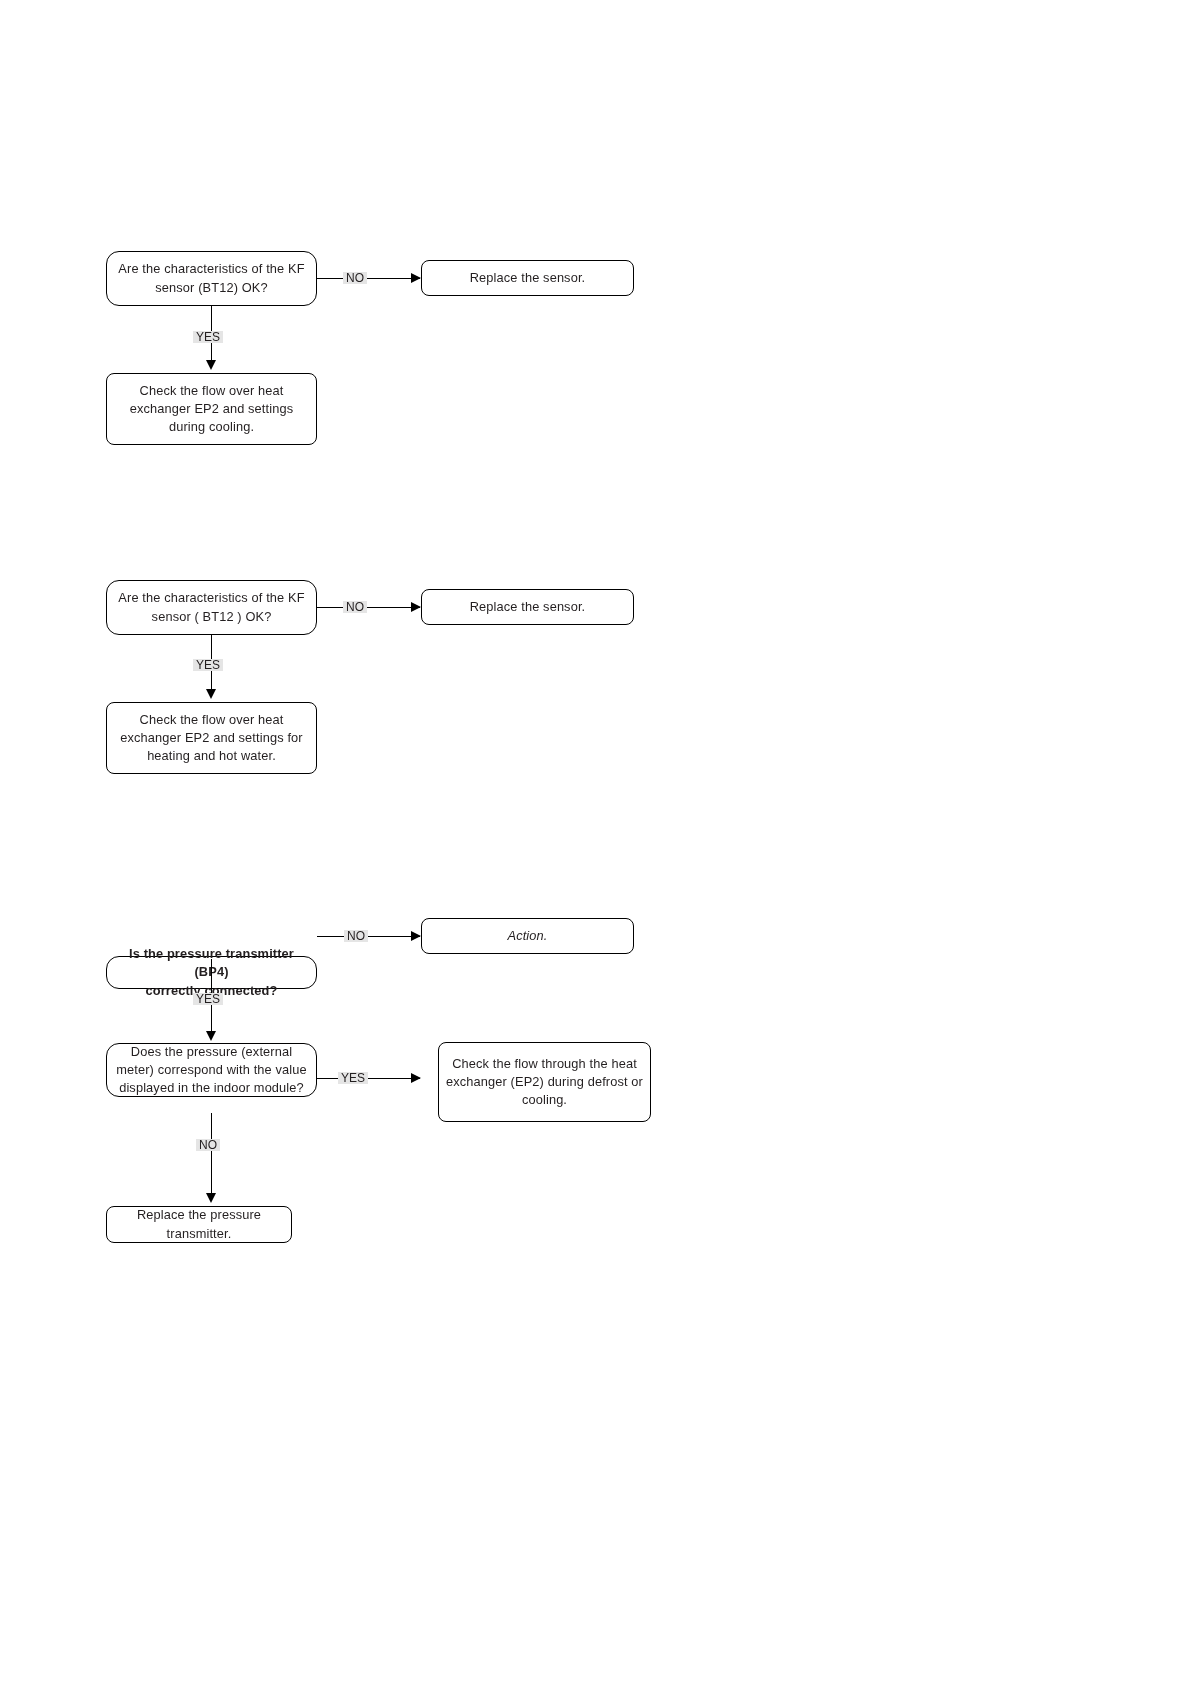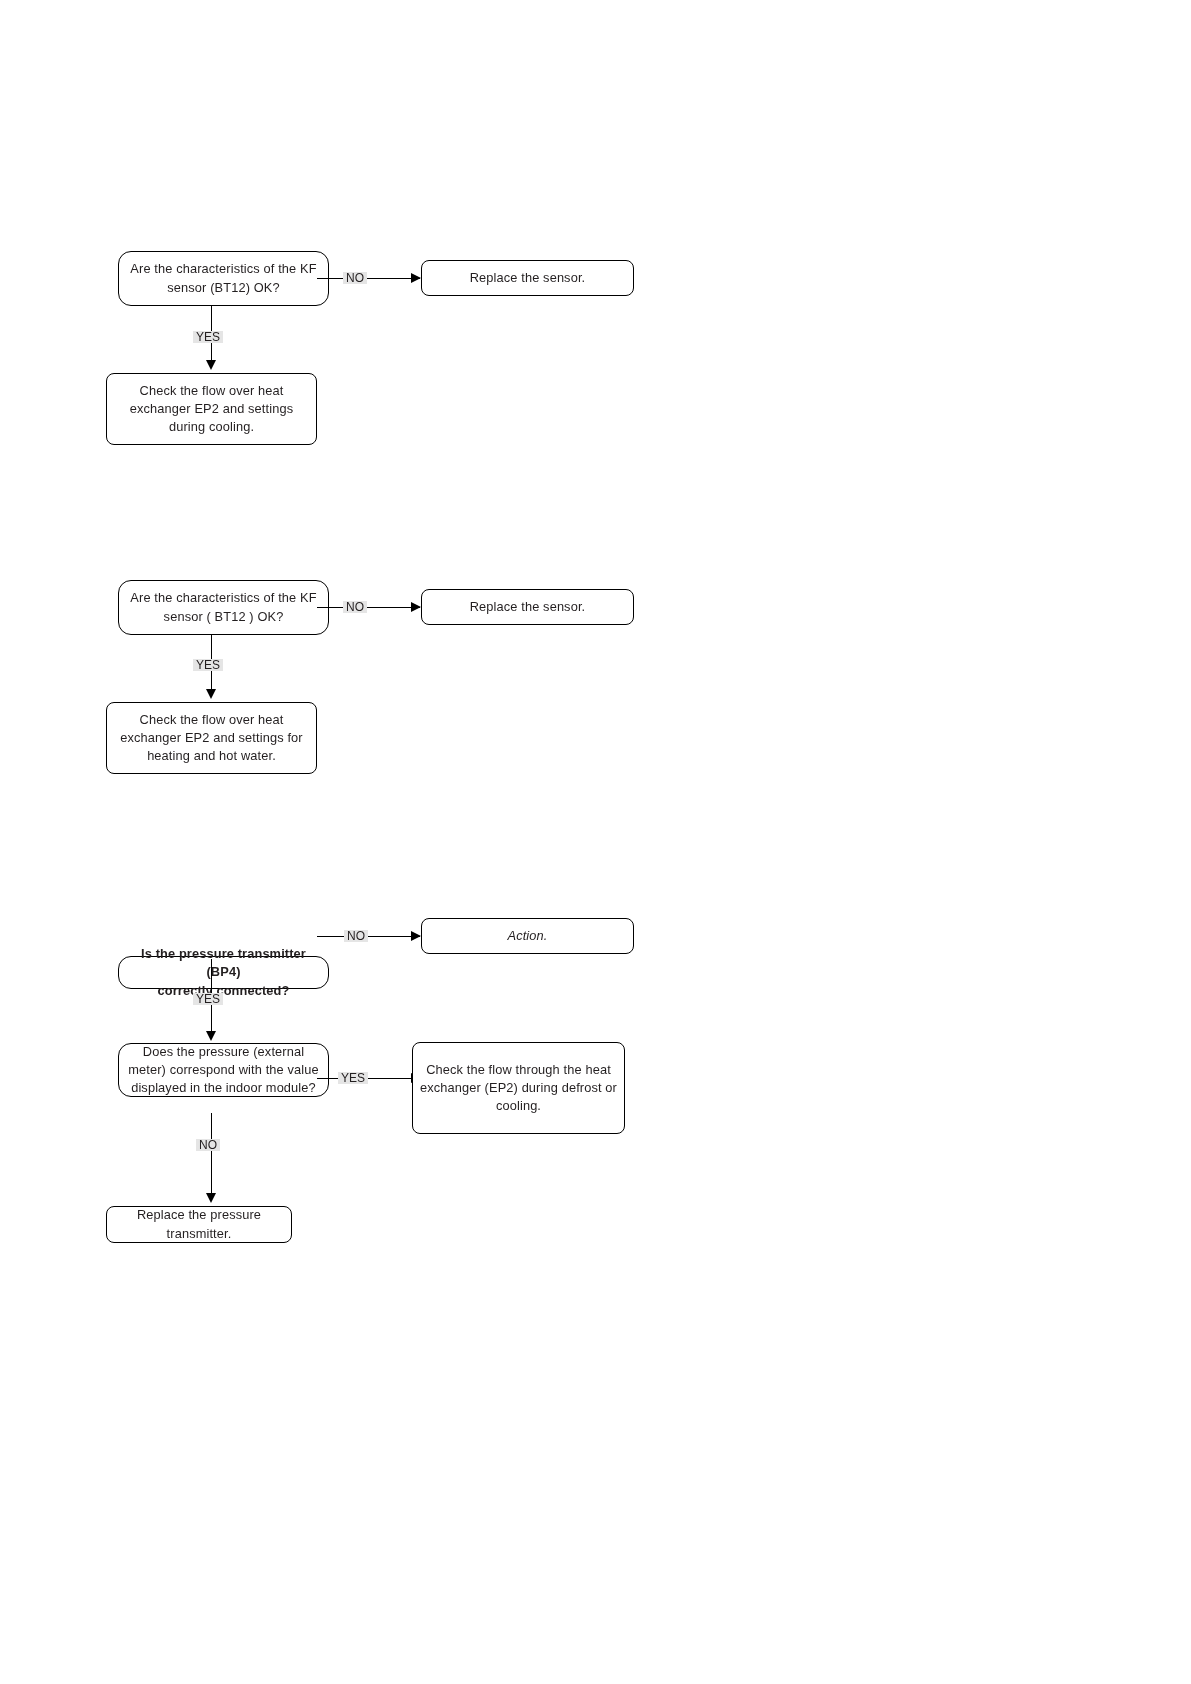--- a/index.html
+++ b/index.html
@@ -33,21 +33,20 @@
     font-size: 12.8px;
     line-height: 1.42;
     letter-spacing: 0.01em;
     color: #231f20;
     padding: 2px 7px;
     white-space: pre-line;
   }
   .node.decision {
     border-radius: 13px;
     border-width: 1.8px;
-    margin-left: 12px;
   }
   .node.action {
     border-radius: 8px;
   }
 
   
   .vline {
     position: absolute;
     width: 0;
     border-left: 1.6px solid #000000;
@@ -144,21 +143,21 @@
     <div class="edge-label" style="left:193px; top:993px;">YES</div>
 
     <div class="node decision" style="left:106px; top:1043px; width:211px; height:54px;">Does the pressure (external
 meter) correspond with the value
 displayed in the indoor module?</div>
 
     <div class="hline" style="left:317px; top:1078px; width:103px;"></div>
     <div class="arrow-right" style="left:411px; top:1073px;"></div>
     <div class="edge-label" style="left:338px; top:1072px;">YES</div>
 
-    <div class="node action" style="left:412px; top:1042px; width:213px; height:92px;">Check the flow through the heat
+    <div class="node action" style="left:438px; top:1042px; width:213px; height:80px;">Check the flow through the heat
 exchanger (EP2) during defrost or
 cooling.</div>
 
     <div class="vline" style="left:211px; top:1113px; height:84px;"></div>
     <div class="arrow-down" style="left:206px; top:1193px;"></div>
     <div class="edge-label" style="left:196px; top:1139px;">NO</div>
 
     <div class="node action" style="left:106px; top:1206px; width:186px; height:37px;">Replace the pressure transmitter.</div>
   </div>
 

